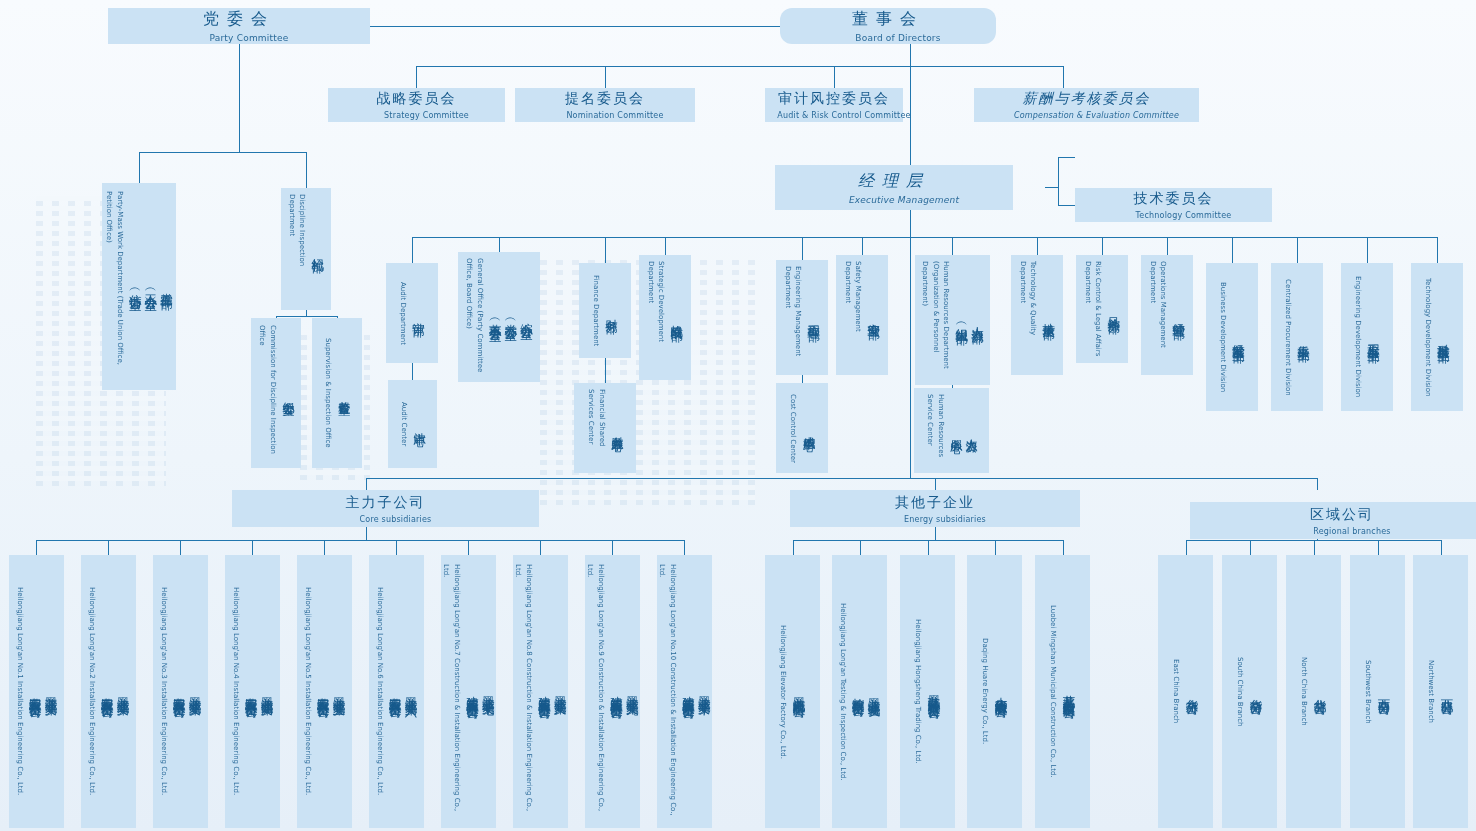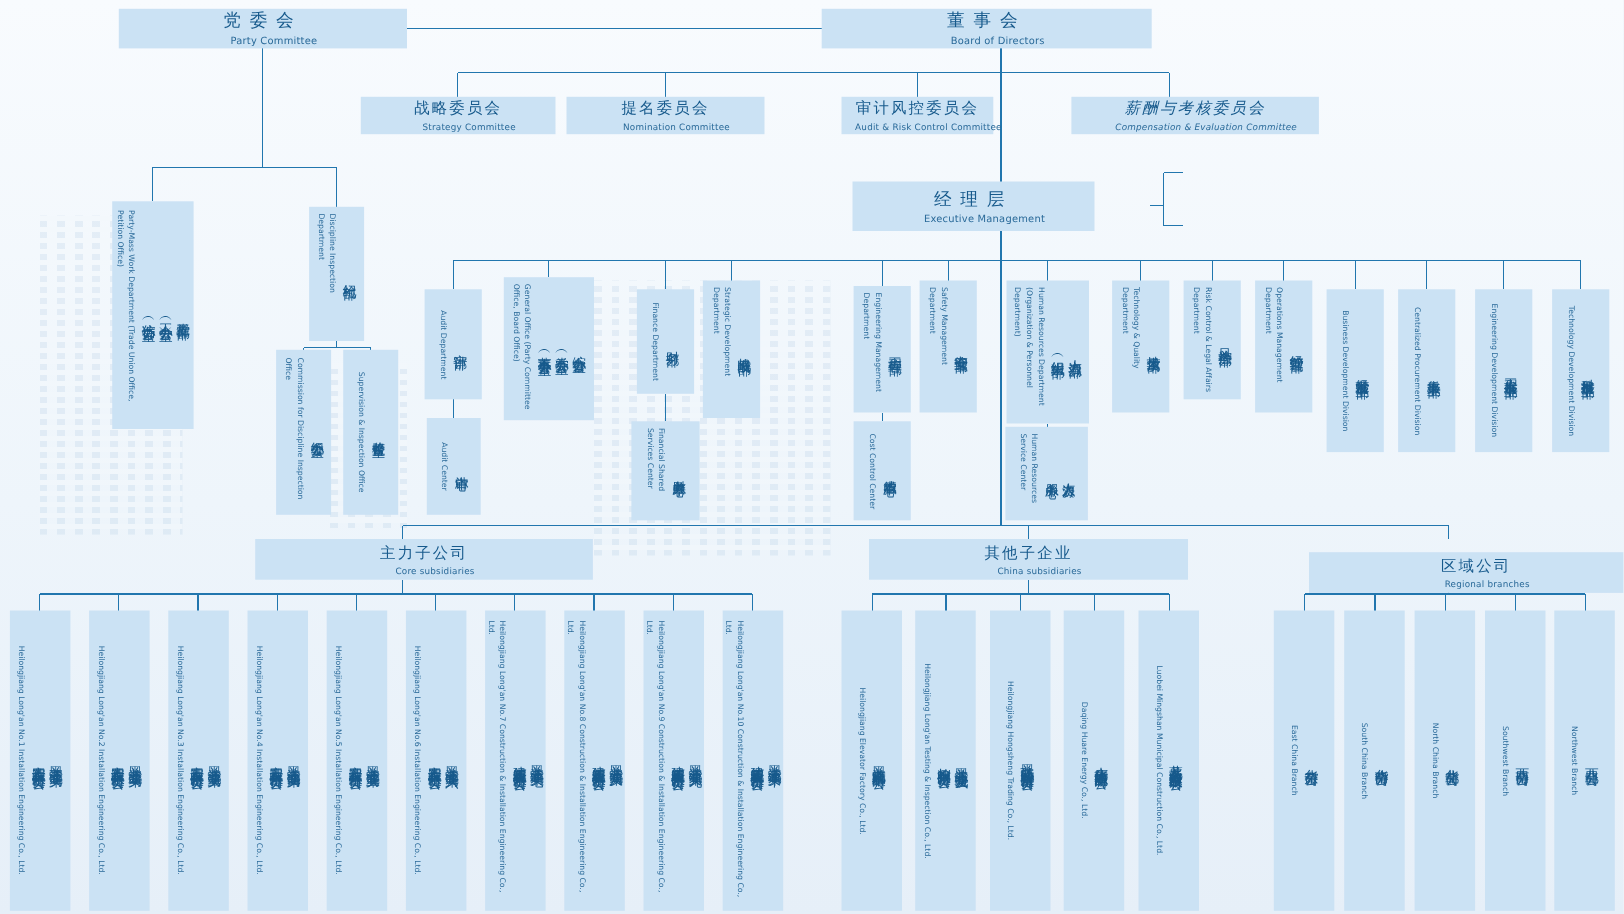--- a/index.html
+++ b/index.html
@@ -55,21 +55,21 @@
       M366 527V540 M36 540H684 M36 540V555 M108 540V555 M180 540V555 M252 540V555 M324 540V555
       M396 540V555 M468 540V555 M540 540V555 M612 540V555 M684 540V555
       M935 527V540 M793 540H1063 M793 540V555 M860 540V555 M928 540V555 M995 540V555 M1063 540V555
       M1317 527V540 M1186 540H1441 M1186 540V555 M1250 540V555 M1314 540V555 M1378 540V555 M1441 540V555"></path>
   </svg>
 
   <div class="hb big" style="left:108px;top:8px;width:262px;height:36px;">
     <div class="zh">党委会</div>
     <div class="en">Party Committee</div>
   </div>
-  <div class="hb big" style="left:747px;top:8px;width:300px;height:36px;">
+  <div class="hb big" style="left:780px;top:8px;width:216px;height:36px;border-radius:12px;">
     <div class="zh">董事会</div>
     <div class="en">Board of Directors</div>
   </div>
 
   <div class="hb" style="left:515px;top:88px;width:180px;height:34px;">
     <div class="zh">提名委员会</div>
     <div class="en">Nomination Committee</div>
   </div>
   <div class="hb" style="left:328px;top:88px;width:177px;height:34px;">
     <div class="zh">战略委员会</div>
@@ -77,23 +77,27 @@
   </div>
   <div class="hb" style="left:765px;top:88px;width:138px;height:34px;">
     <div class="zh">审计风控委员会</div>
     <div class="en">Audit &amp; Risk Control Committee</div>
   </div>
   <div class="hb" style="left:974px;top:88px;width:225px;height:34px;font-style:italic;">
     <div class="zh">薪酬与考核委员会</div>
     <div class="en">Compensation &amp; Evaluation Committee</div>
   </div>
 
-  <div class="hb big" style="left:775px;top:165px;width:220px;height:45px;">
+  <div class="hb big" style="left:775px;top:165px;width:238px;height:45px;font-style:italic;">
     <div class="zh">经理层</div>
     <div class="en">Executive Management</div>
+  </div>
+  <div class="hb" style="left:1075px;top:188px;width:197px;height:34px;">
+    <div class="zh">技术委员会</div>
+    <div class="en">Technology Committee</div>
   </div>
 
   <div class="vb" style="left:102px;top:183px;width:74px;height:207px;">
     <span class="ven">Party-Mass Work Department (Trade Union Office, Petition Office)</span>
     <span class="vzh">党群工作部
 （工会办公室）
 （信访办公室）</span>
   </div>
   <div class="vb" style="left:281px;top:188px;width:50px;height:122px;">
     <span class="ven">Discipline Inspection Department</span>
@@ -185,21 +189,21 @@
     <span class="vzh">人力资源
 服务中心</span>
   </div>
 
   <div class="hb" style="left:213px;top:490px;width:307px;height:37px;margin-left:19px;">
     <div class="zh">主力子公司</div>
     <div class="en">Core subsidiaries</div>
   </div>
   <div class="hb" style="left:790px;top:490px;width:290px;height:37px;">
     <div class="zh">其他子企业</div>
-    <div class="en">China subsidiaries</div>
+    <div class="en">Energy subsidiaries</div>
   </div>
   <div class="hb" style="left:1190px;top:502px;width:304px;height:37px;">
     <div class="zh">区域公司</div>
     <div class="en">Regional branches</div>
   </div>
 
   <div class="vb" style="left:9px;top:555px;width:55px;height:273px;">
     <span class="ven">Heilongjiang Long'an No.1 Installation Engineering Co., Ltd.</span>
     <span class="vzh">黑龙江省龙安第一
 安装工程有限责任公司</span>

